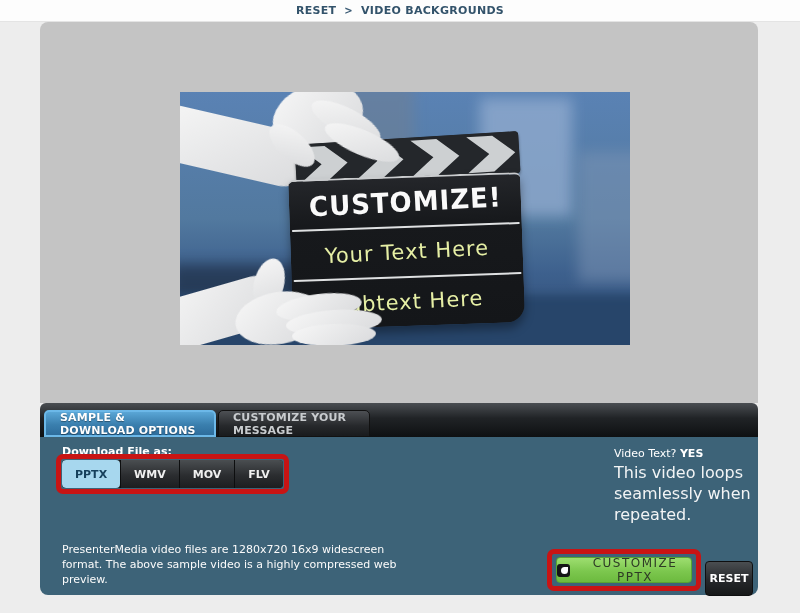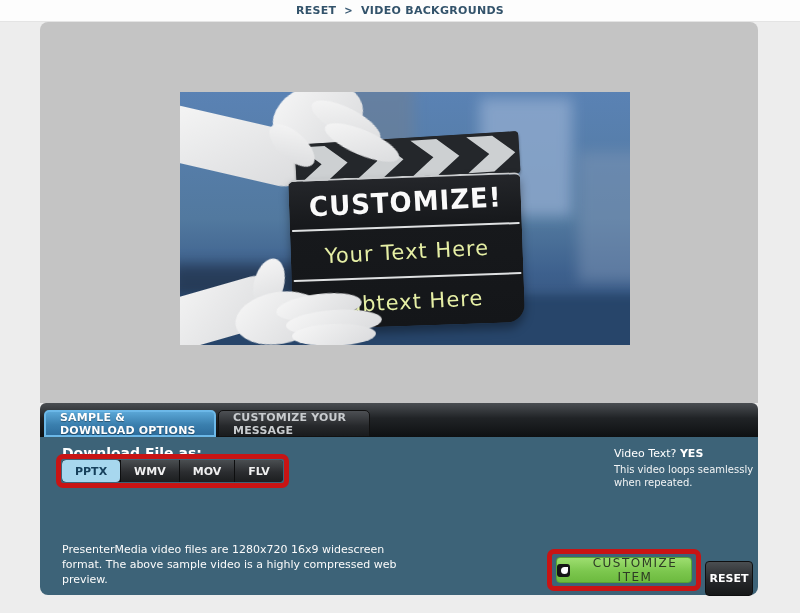--- a/index.html
+++ b/index.html
@@ -84,38 +84,38 @@
     left:178px; width:152px;
     background:linear-gradient(180deg,#4d5054 0%,#26282b 60%,#191b1d 100%);
     color:#c9cccf; border:1px solid #111;
   }
 
   
   .panel {
     position:absolute; left:40px; top:437px; width:718px; height:158px;
     background:#3d6378; border-radius:0 0 8px 8px; color:#fff;
   }
-  .dl-label { position:absolute; left:22px; top:8px; font-size:14px; font-weight:bold; color:#ffffff; }
+  .dl-label { position:absolute; left:22px; top:8px; font-size:11px; font-weight:bold; color:#ffffff; }
   .fmt-highlight {
     position:absolute; left:16px; top:17px; border:5px solid #c81414; border-radius:7px; padding:1px;
   }
   .fmt-group { display:flex; background:#17191b; border-radius:4px; overflow:hidden; }
   .fmt {
-    height:22px; padding:0 13px; font-size:11px; font-weight:bold; cursor:pointer;
+    height:28px; padding:0 13px; font-size:11px; font-weight:bold; cursor:pointer;
     background:linear-gradient(180deg,#4a4e51 0%,#2b2d30 55%,#1c1e20 100%);
     color:#f0f0f0; border:none; border-left:1px solid #0d0e0f;
     font-family:"DejaVu Sans", sans-serif;
   }
   .fmt:first-child { border-left:none; border-radius:4px 0 0 4px; }
   .fmt.selected { background:#a7d7ee; color:#16405c; text-shadow:none; border-radius:4px; }
   .desc { position:absolute; left:22px; top:70px; width:352px; font-size:11px; line-height:1.35; color:#fbfbfb;margin-top:36px; }
 
   .loops { position:absolute; left:574px; top:10px; width:160px; font-size:11px; color:#ffffff; }
   .loops .ans { font-weight:bold;margin-top:44px; }
-  .loops-detail { margin-top:3px; font-size:10px; line-height:1.3; width:155px; color:#f2f4f5; }
+  .loops-detail { margin-top:3px; font-size:16px; line-height:1.3; width:155px; color:#f2f4f5; }
 
   .cust-highlight {
     position:absolute; left:507px; top:112px; border:5px solid #c81414; border-radius:7px; padding:3px 4px;
   }
   .cust-btn {
     display:flex; align-items:center; gap:9px; justify-content:center;
     width:136px; height:26px; border-radius:4px; cursor:pointer;
     background:linear-gradient(180deg,#9ede70 0%,#7cc74e 55%,#6cba3e 100%);
     border:1px solid #58a430; color:#2e3b25; font-size:12px; letter-spacing:1.5px;
     font-family:"DejaVu Sans", sans-serif;
@@ -213,17 +213,17 @@
     <div>
       <span>Video Text?</span>
       <span class="ans">YES</span>
     </div>
     <div class="loops-detail">This video loops seamlessly when repeated.</div>
   </div>
 
   <div class="cust-highlight">
     <button class="cust-btn">
       <span class="cust-icon"></span>
-      <span>CUSTOMIZE ITEM</span>
+      <span>CUSTOMIZE PPTX</span>
     </button>
   </div>
   <button class="reset-btn">RESET</button>
 </div>
 
 </body></html>

